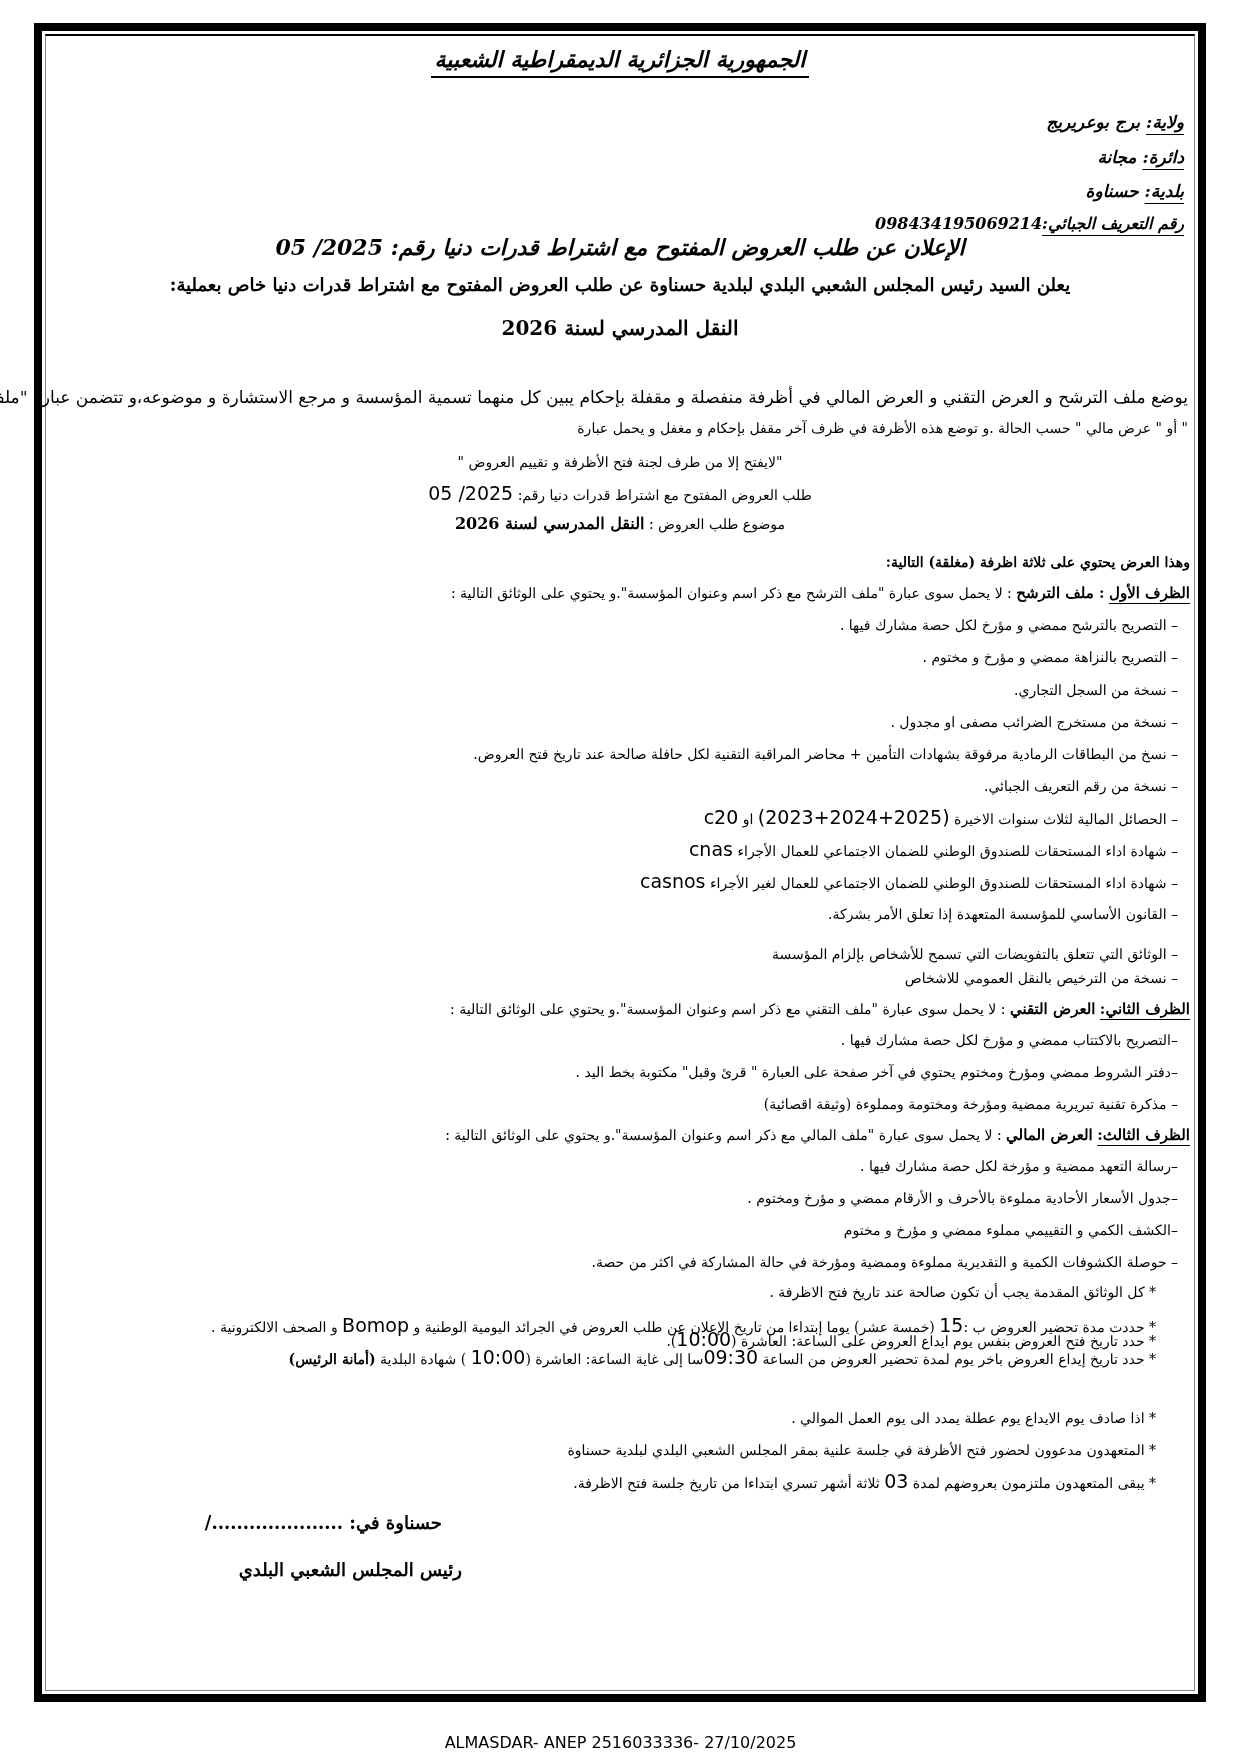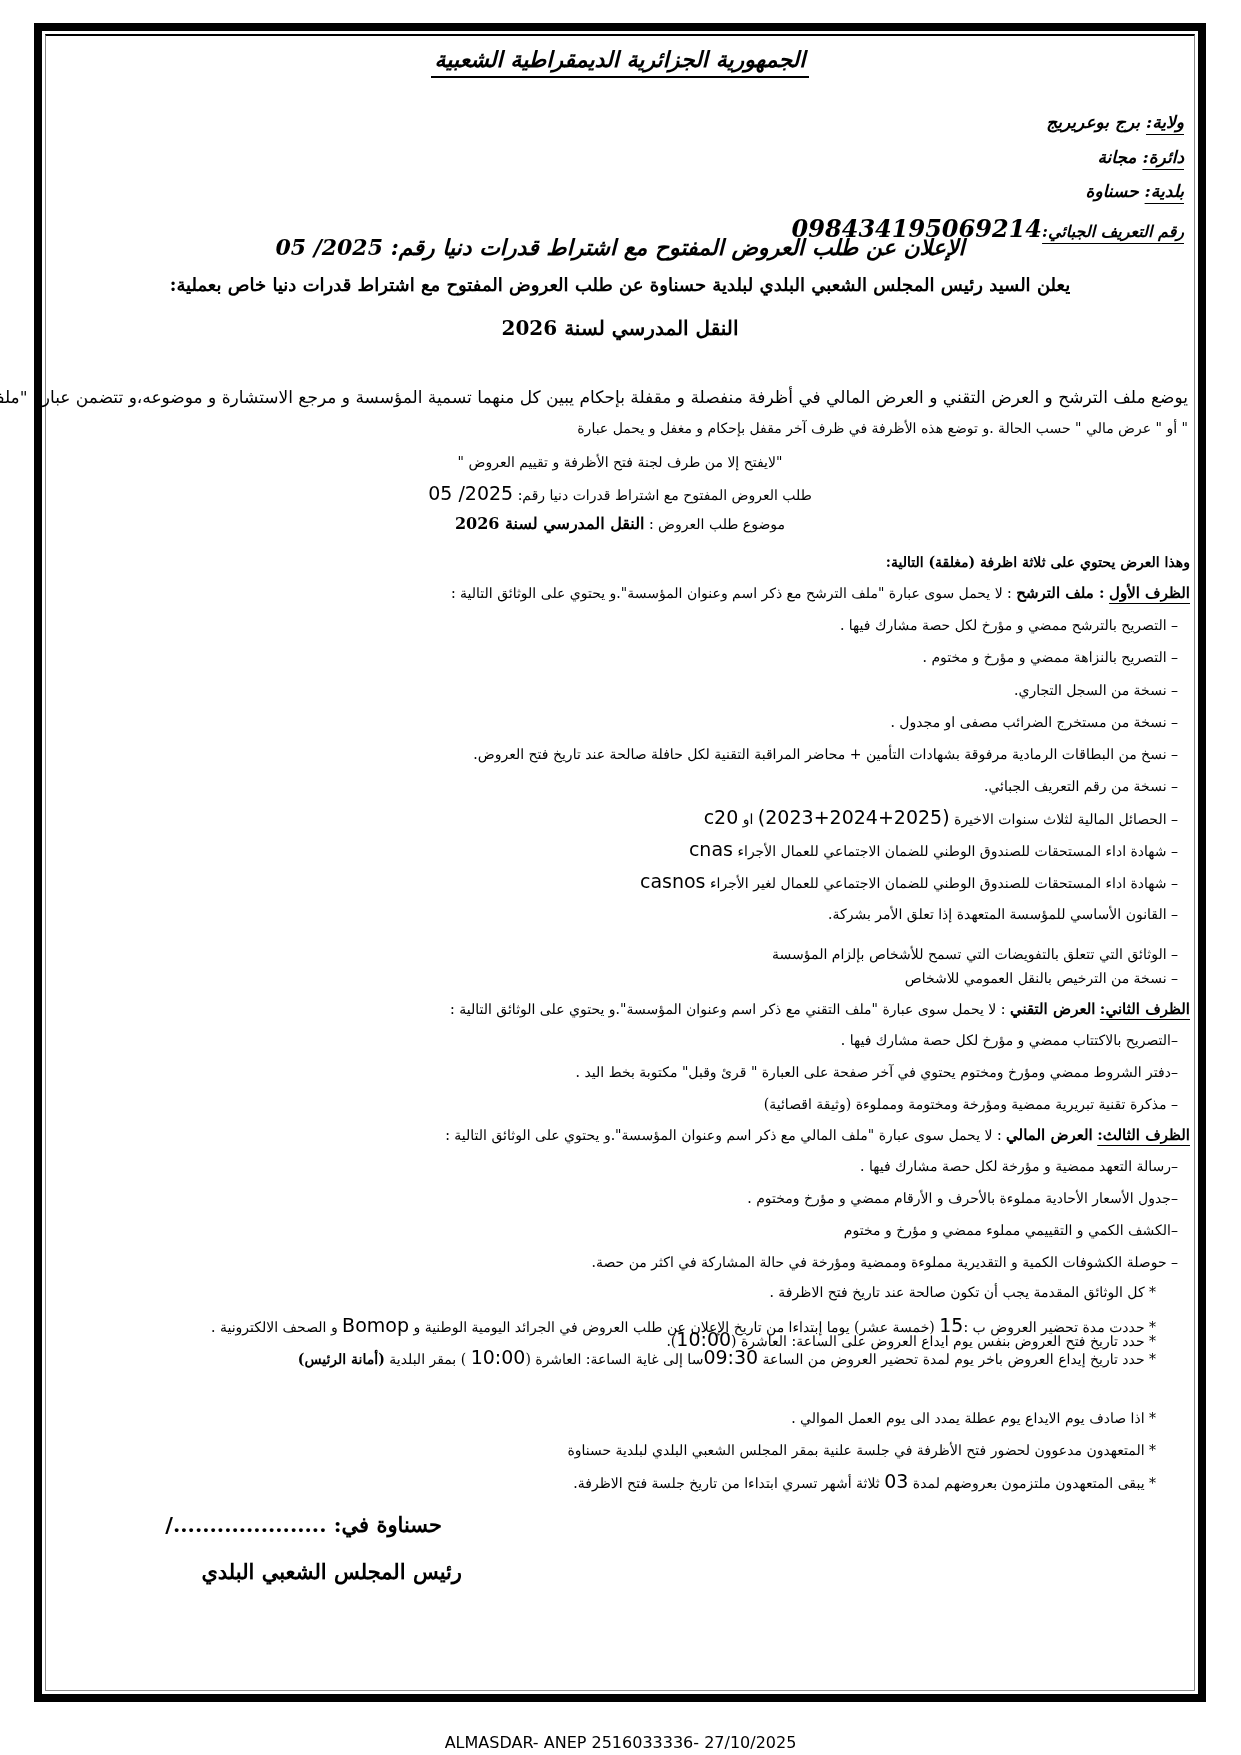--- a/index.html
+++ b/index.html
@@ -15,21 +15,21 @@
   .title1 { top:200px; left:0; right:0; text-align:center; font-size:22px; font-weight:bold; font-style:italic; }
   .title2 { top:240px; left:0; right:0; text-align:center; font-size:18px; font-weight:bold; }
   .title3 { top:282px; left:0; right:0; text-align:center; font-size:20px; font-weight:bold; }
   .line { right:12px; font-size:14px; font-family:"DejaVu Serif", serif; }
   .center { left:0; right:0; text-align:center; font-size:14px; }
   .big { font-family:"DejaVu Sans", sans-serif; font-size:19px; font-weight:normal; }
   .bigb { font-family:"DejaVu Sans", sans-serif; font-size:19px; font-weight:bold; }
   .b { font-weight:bold; }
   .u { text-decoration:underline; text-underline-offset:5px;margin-top:24px; }
   .sect { font-size:15px; }
-  .sig { font-size:21px; font-weight:bold; }
+  .sig { font-size:18px; font-weight:bold; }
   .footer { position:absolute; top:1733px; left:0; width:1241px; text-align:center; font-family:"DejaVu Sans", sans-serif; font-size:16px; direction:ltr; }
 </style>
 </head>
 <body>
 
 <div class="frame-outer"></div>
 <div class="frame-inner"></div>
 
 <div class="page">
 
@@ -41,21 +41,21 @@
   </div>
   <div class="abs hdr" style="top:113px;">
     <span class="k">دائرة:</span>
     <span>مجانة</span>
   </div>
   <div class="abs hdr" style="top:147px;">
     <span class="k">بلدية:</span>
     <span>حسناوة</span>
   </div>
   <div class="abs hdr" style="top:180px;font-size:16px;">
-    <span class="k">رقم التعريف الجبائي:</span><span style="font-size:24px;">098434195069214</span>
+    <span class="k">رقم التعريف الجبائي:</span><span style="font-size:16px;">098434195069214</span>
   </div>
 
   <div class="abs title1">
     <span>الإعلان عن طلب العروض المفتوح مع اشتراط قدرات دنيا رقم:</span>
     <span dir="ltr">05 /2025</span>
   </div>
   <div class="abs title2">يعلن السيد رئيس المجلس الشعبي البلدي لبلدية حسناوة عن طلب العروض المفتوح مع اشتراط قدرات دنيا خاص بعملية:</div>
   <div class="abs title3">النقل المدرسي لسنة 2026</div>
 
   <div class="abs line" style="top:353px;right:2px;font-size:17px;">يوضع ملف الترشح و العرض التقني و العرض المالي في أظرفة منفصلة و مقفلة بإحكام يبين كل منهما تسمية المؤسسة و مرجع الاستشارة و موضوعه،و تتضمن عبارة "ملف الترشح " أو " عرض تقني</div>
@@ -120,21 +120,21 @@
   <div class="abs line" style="top:1188px;">–الكشف الكمي و التقييمي مملوء ممضي و مؤرخ و مختوم</div>
   <div class="abs line" style="top:1220px;">– حوصلة الكشوفات الكمية و التقديرية مملوءة وممضية ومؤرخة في حالة المشاركة في اكثر من حصة.</div>
 
   <div class="abs line" style="top:1250px;right:34px;">* كل الوثائق المقدمة يجب أن تكون صالحة عند تاريخ فتح الاظرفة .</div>
   <div class="abs line" style="top:1280px;right:34px;">
     <span>* حددت مدة تحضير العروض ب :</span><span class="big">15</span><span> (خمسة عشر) يوما إبتداءا من تاريخ الإعلان عن طلب العروض في الجرائد اليومية الوطنية و</span>
     <span class="bigb" style="font-weight:normal;">Bomop</span><span> و الصحف الالكترونية .</span>
   </div>
   <div class="abs line" style="top:1312px;right:34px;">
     <span>* حدد تاريخ إيداع العروض باخر يوم لمدة تحضير العروض من الساعة</span>
-    <span class="big">09:30</span><span>سا إلى غاية الساعة: العاشرة (</span><span class="big">10:00</span><span> ) بمقر البلدية</span>
+    <span class="big">09:30</span><span>سا إلى غاية الساعة: العاشرة (</span><span class="big">10:00</span><span> ) شهادة البلدية</span>
     <span class="b">(أمانة الرئيس)</span>
   </div>
   <div class="abs line" style="top:1294px;right:34px;text-align:center;">
     <span>* حدد تاريخ فتح العروض بنفس يوم ايداع العروض على الساعة: العاشرة (</span><span class="big">10:00</span><span>).</span>
   </div>
   <div class="abs line" style="top:1376px;right:34px;">* اذا صادف يوم الايداع يوم عطلة يمدد الى يوم العمل الموالي .</div>
   <div class="abs line" style="top:1408px;right:34px;">* المتعهدون مدعوون لحضور فتح الأظرفة في جلسة علنية بمقر المجلس الشعبي البلدي لبلدية حسناوة</div>
   <div class="abs line" style="top:1436px;right:34px;">
     <span>* يبقى المتعهدون ملتزمون بعروضهم لمدة</span>
     <span class="big">03</span><span> ثلاثة أشهر تسري ابتداءا من تاريخ جلسة فتح الاظرفة.</span>

